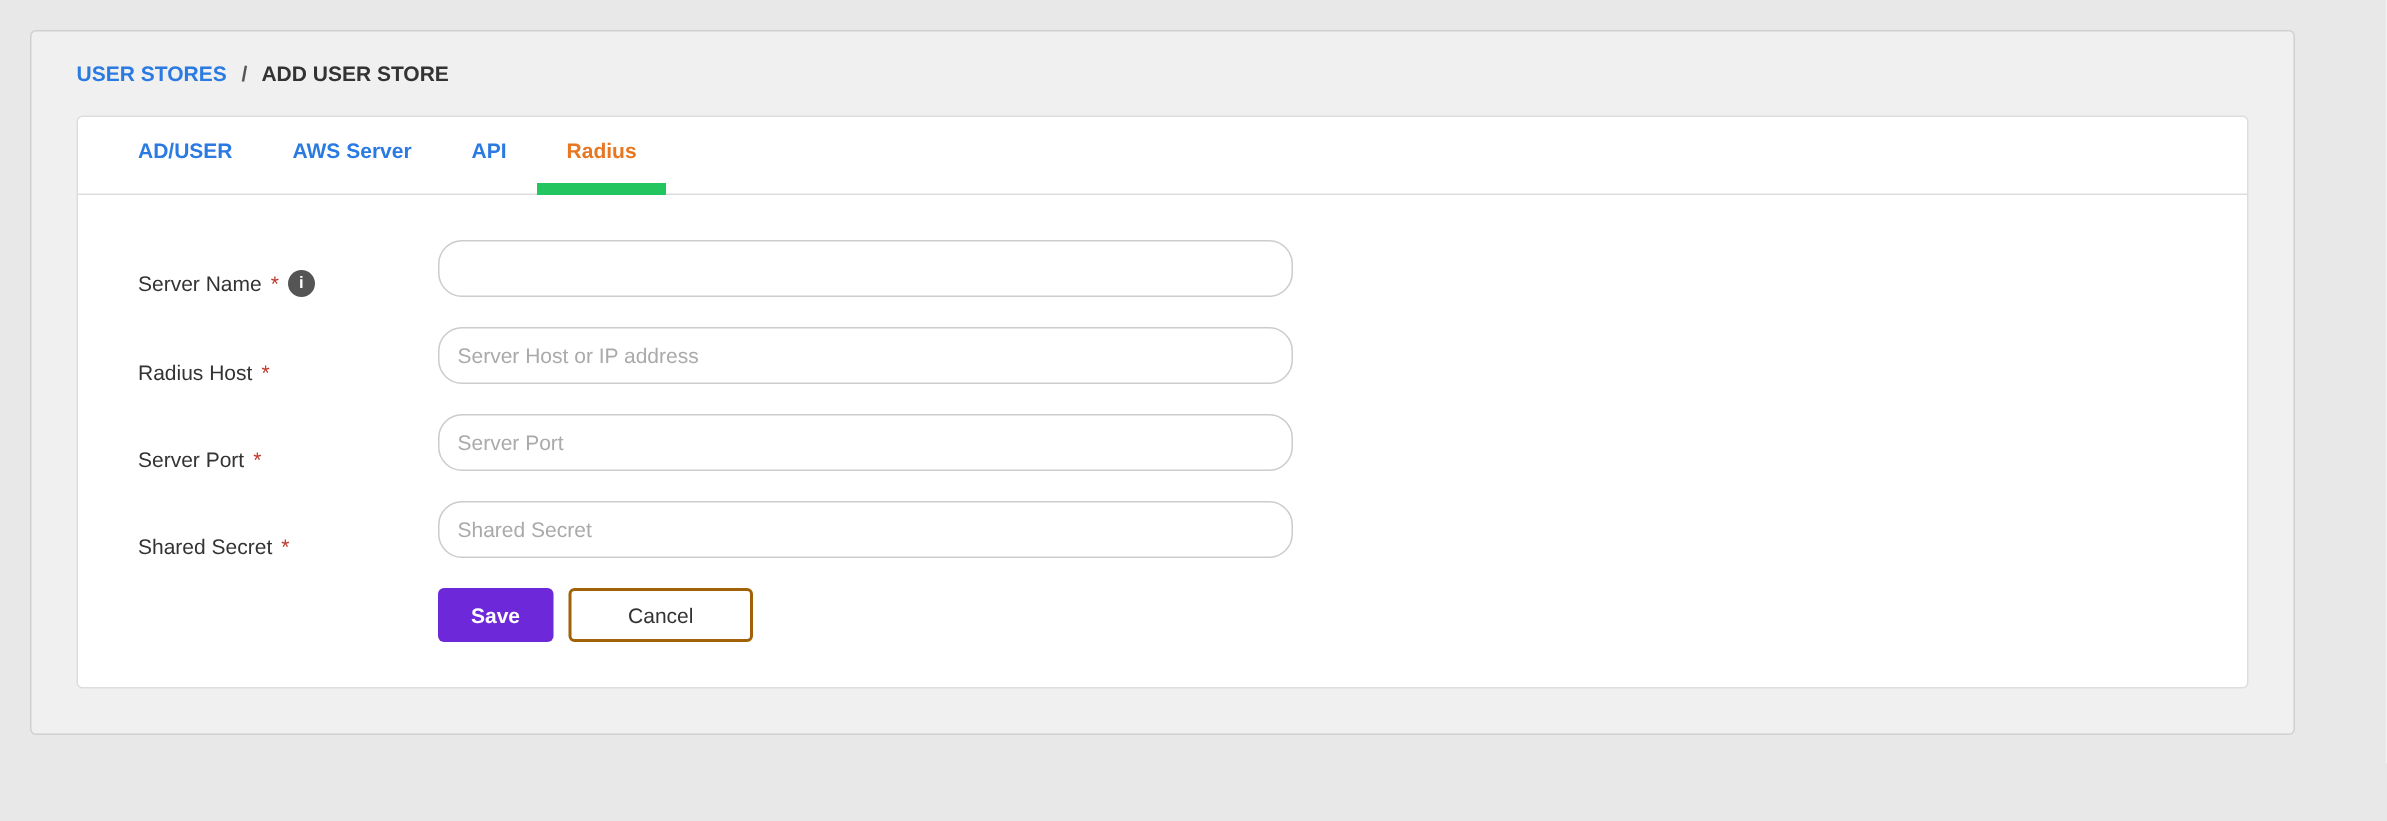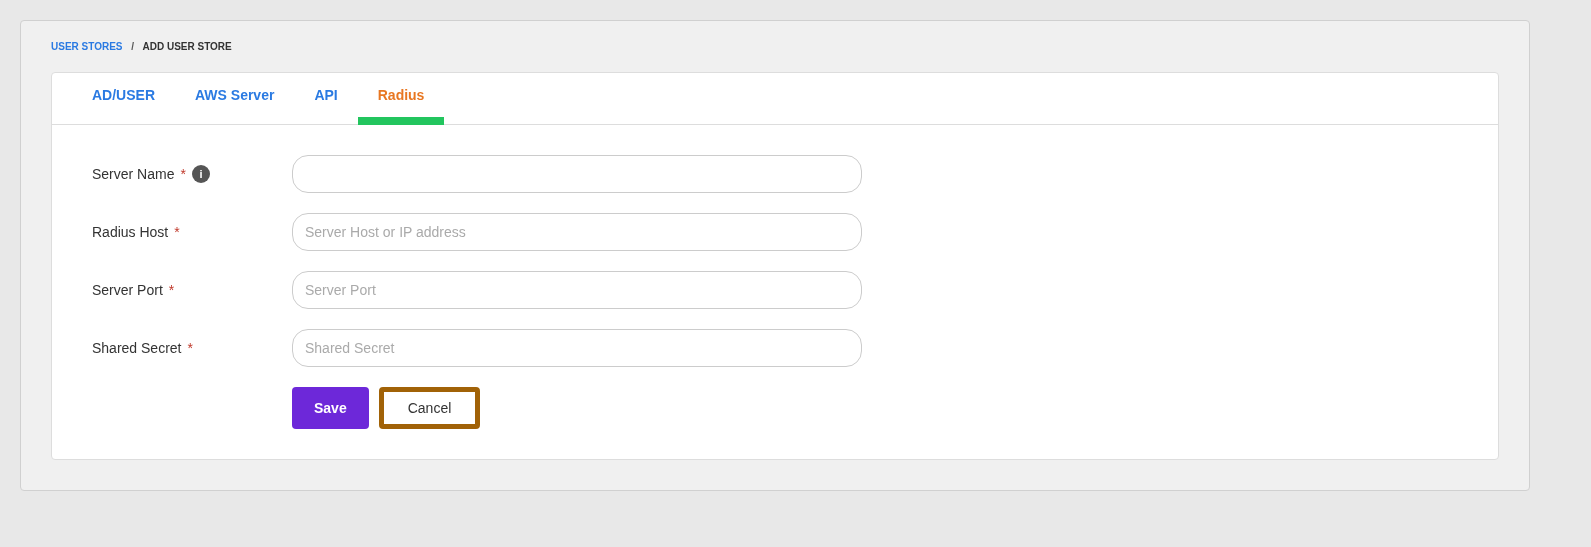--- a/index.html
+++ b/index.html
@@ -16,21 +16,21 @@
     .outer-container {
       background: #f0f0f0;
       border: 1px solid #d0d0d0;
       border-radius: 4px;
       width: 100%;
       max-width: 1510px;
       padding: 20px 30px 30px 30px;
     }
     .breadcrumb {
       margin-bottom: 20px;
-      font-size: 10px;
+      font-size: 14px;
       font-weight: bold;
     }
     .breadcrumb-link {
       color: #2a7ae2;
       text-decoration: none;
     }
     .breadcrumb-separator {
       color: #555;
       margin: 0 6px;
     }
@@ -61,21 +61,21 @@
     .tab.active {
       color: #e87722;
       border-bottom: 8px solid #22c55e;
       background: #fff;
     }
     .form-body {
       padding: 30px 40px 30px 40px;
     }
     .form-row {
       display: flex;
-      align-items: center;
+      align-items: flex-end;
       margin-bottom: 20px;
     }
     .form-label {
       width: 200px;
       font-size: 14px;
       color: #333;
       display: flex;
       align-items: center;
       gap: 6px;
       flex-shrink: 0;
@@ -123,23 +123,23 @@
       border: none;
       border-radius: 4px;
       padding: 8px 22px;
       font-size: 14px;
       font-weight: 600;
       cursor: pointer;
     }
     .btn-cancel {
       background: #fff;
       color: #333;
-      border: 5px solid #a16207;
-      border-radius: 4px;
-      padding: 8px 24px;
+      border: 2px solid #a16207;
+      border-radius: 4px;
+      padding: 8px 38px;
       font-size: 14px;
       cursor: pointer;
     }
   </style>
 </head>
 <body>
 
 <div class="outer-container">
 
   <div class="breadcrumb">

